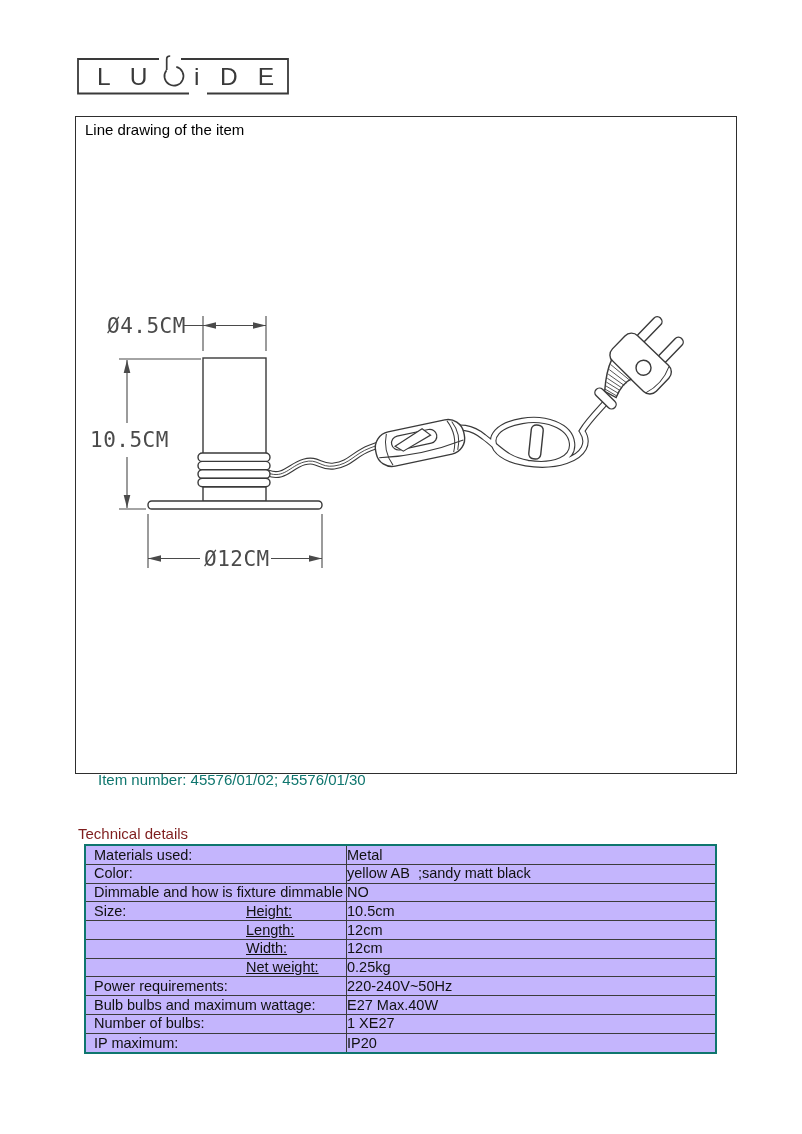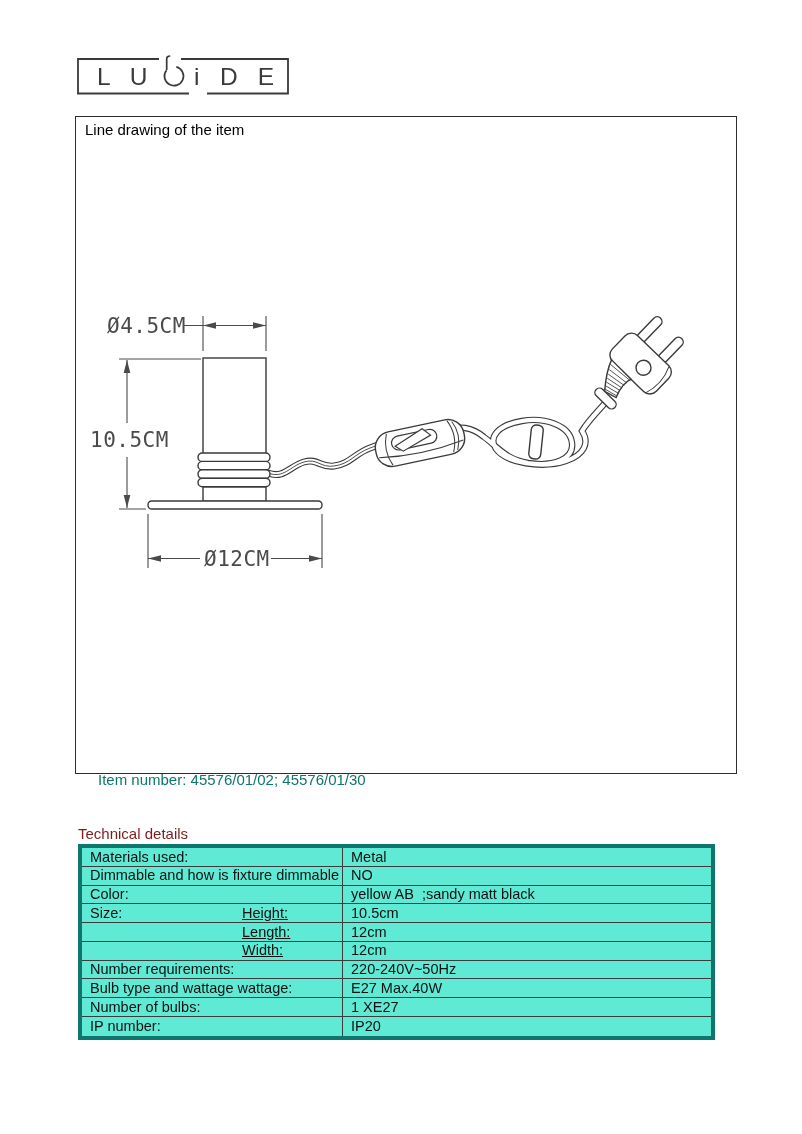--- a/index.html
+++ b/index.html
@@ -19,28 +19,28 @@
   .dim-label{font-family:"DejaVu Sans Mono", monospace;font-size:21px;fill:#4a4a4a;letter-spacing:0.5px;}
   .cord-out{stroke:#3a3a3a;fill:none;stroke-linecap:round;}
   .cord-in{stroke:#ffffff;fill:none;stroke-linecap:round;}
   .cord-mid{stroke:#3a3a3a;fill:none;stroke-width:0.9;}
   .logo-letter{font-family:"Liberation Sans", sans-serif;font-size:24.5px;fill:#3a3a3a;}
   .logo-stroke{stroke:#3a3a3a;stroke-width:1.8;fill:none;}
   
   .item-number{left:78px;top:771px;font-size:15px;color:#0f766e;margin-left:20px;}
   .tech-heading{left:78px;top:825px;font-size:15px;color:#7f1d1d;}
   
-  .tech-table{left:78px;top:844px;width:629px;border:4px solid #0f766e;background:#5eead4;}
+  .tech-table{left:84px;top:844px;width:629px;border:2px solid #0f766e;background:#c4b5fd;}
   .t-row{display:grid;grid-template-columns:160px 100px 1fr;height:18.75px;box-sizing:border-box;
          border-bottom:1px solid #3c3c3c;align-items:center;font-size:14.5px;line-height:1;}
   .t-row:last-child{border-bottom:none;}
   .t-label{padding-left:8px;white-space:nowrap;}
   .t-sub{white-space:nowrap;text-decoration:underline;}
   .t-value{border-left:1px solid #3c3c3c;align-self:stretch;display:flex;align-items:center;
-           padding-left:8px;white-space:pre;text-align:center;}
+           white-space:pre;text-align:center;}
 </style>
 </head>
 <body>
 
 <div class="page">
 
   <svg class="abs" style="left:77px;top:55px;" width="212" height="44" viewBox="0 0 212 44">
     <g>
       <path class="logo-stroke" d="M82 4 H1 V38.5 H112 M130 38.5 H211 V4 H104"></path>
     </g>
@@ -135,59 +135,64 @@
 
   <div class="abs tech-heading">Technical details</div>
 
   <div class="abs tech-table">
     <div class="t-row">
       <div class="t-label">Materials used:</div>
       <div class="t-sub"></div>
       <div class="t-value">Metal</div>
     </div>
     <div class="t-row">
+      <div class="t-label">Color:</div>
+      <div class="t-sub"></div>
+      <div class="t-value">yellow AB  ;sandy matt black</div>
+    </div>
+    <div class="t-row">
       <div class="t-label">Dimmable and how is fixture dimmable</div>
       <div class="t-sub"></div>
       <div class="t-value">NO</div>
-    </div>
-    <div class="t-row">
-      <div class="t-label">Color:</div>
-      <div class="t-sub"></div>
-      <div class="t-value">yellow AB  ;sandy matt black</div>
     </div>
     <div class="t-row">
       <div class="t-label">Size:</div>
       <div class="t-sub">Height:</div>
       <div class="t-value">10.5cm</div>
     </div>
     <div class="t-row">
       <div class="t-label"></div>
       <div class="t-sub">Length:</div>
       <div class="t-value">12cm</div>
     </div>
     <div class="t-row">
       <div class="t-label"></div>
       <div class="t-sub">Width:</div>
       <div class="t-value">12cm</div>
     </div>
     <div class="t-row">
-      <div class="t-label">Number requirements:</div>
+      <div class="t-label"></div>
+      <div class="t-sub">Net weight:</div>
+      <div class="t-value">0.25kg</div>
+    </div>
+    <div class="t-row">
+      <div class="t-label">Power requirements:</div>
       <div class="t-sub"></div>
       <div class="t-value">220-240V~50Hz</div>
     </div>
     <div class="t-row">
-      <div class="t-label">Bulb type and wattage wattage:</div>
+      <div class="t-label">Bulb bulbs and maximum wattage:</div>
       <div class="t-sub"></div>
       <div class="t-value">E27 Max.40W</div>
     </div>
     <div class="t-row">
       <div class="t-label">Number of bulbs:</div>
       <div class="t-sub"></div>
       <div class="t-value">1 XE27</div>
     </div>
     <div class="t-row">
-      <div class="t-label">IP number:</div>
+      <div class="t-label">IP maximum:</div>
       <div class="t-sub"></div>
       <div class="t-value">IP20</div>
     </div>
   </div>
 
 </div>
 
 </body></html>

